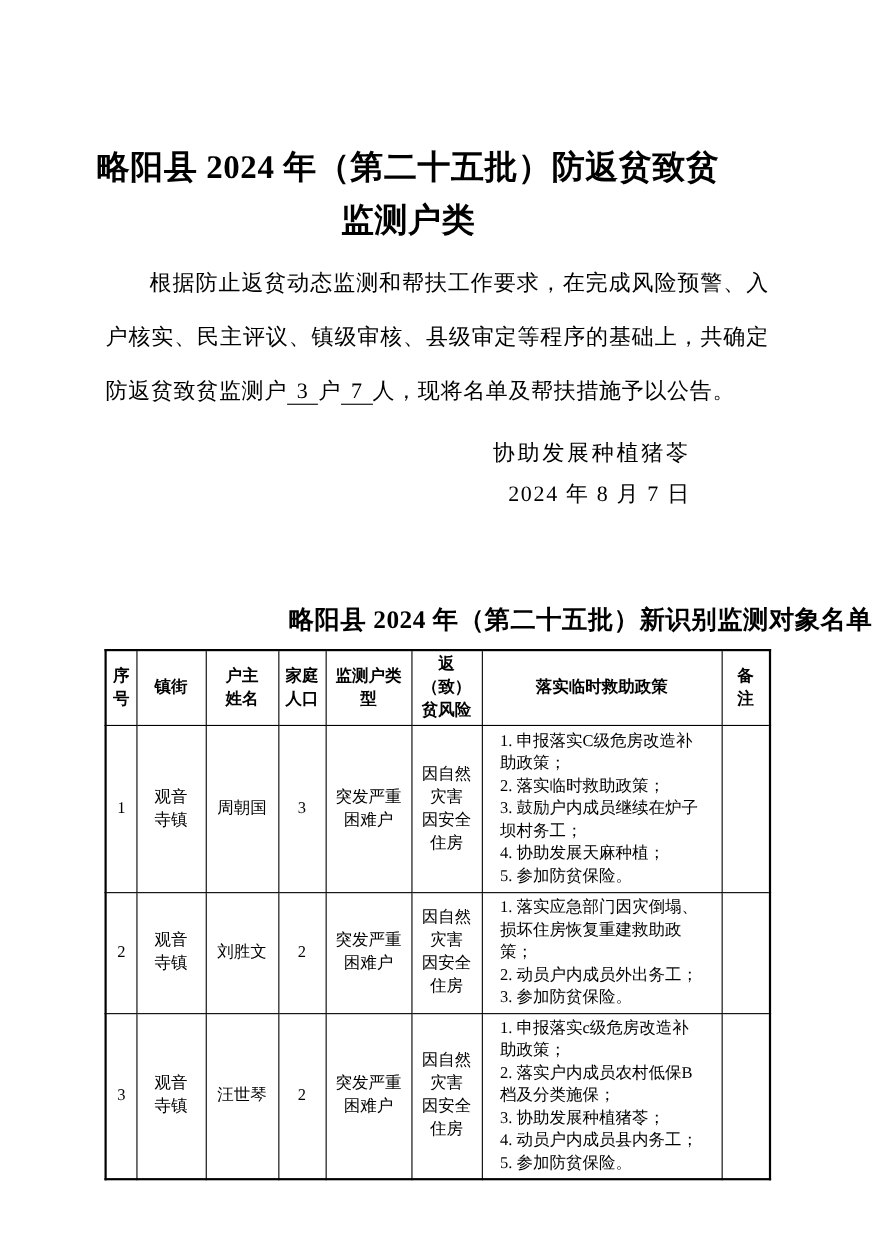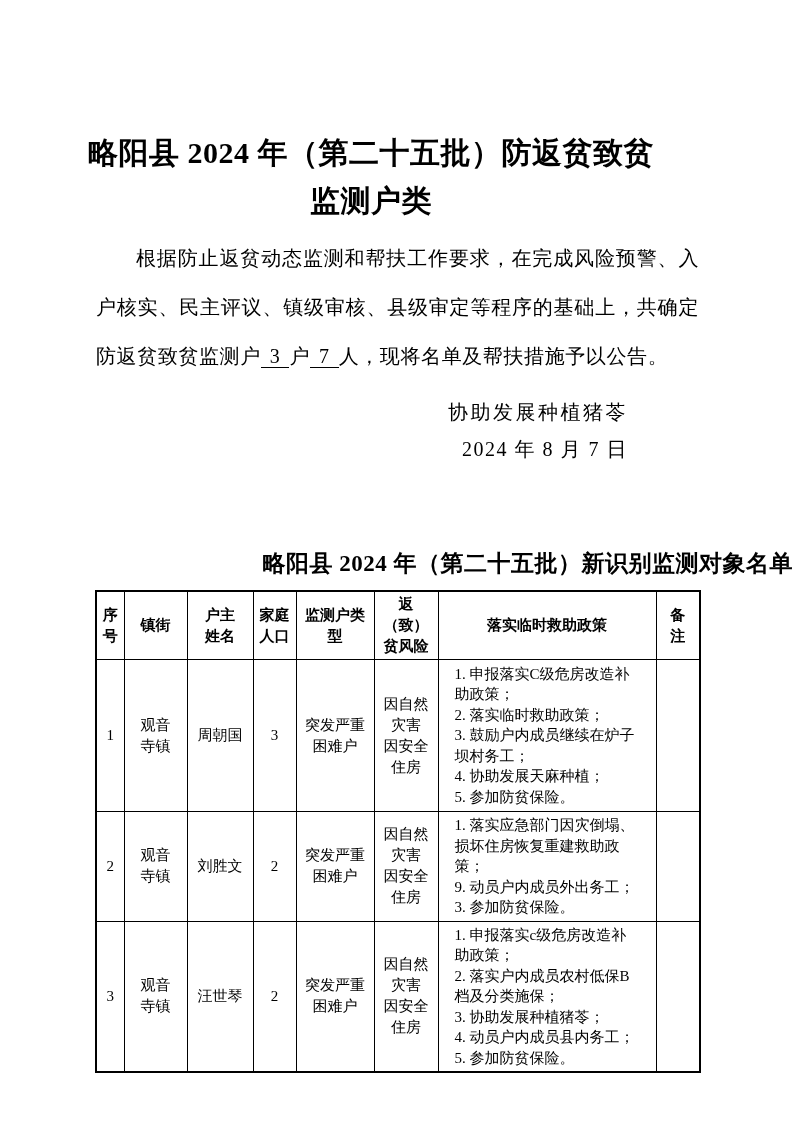--- a/index.html
+++ b/index.html
@@ -159,21 +159,21 @@
 寺镇</td>
         <td>刘胜文</td>
         <td>2</td>
         <td>突发严重
 困难户</td>
         <td>因自然
 灾害
 因安全
 住房</td>
         <td class="measures">1. 落实应急部门因灾倒塌、损坏住房恢复重建救助政策；
-9. 动员户内成员外出务工；
+2. 动员户内成员外出务工；
 3. 参加防贫保险。</td>
         <td></td>
       </tr>
       <tr style="height:145px">
         <td>3</td>
         <td>观音
 寺镇</td>
         <td>汪世琴</td>
         <td>2</td>
         <td>突发严重

